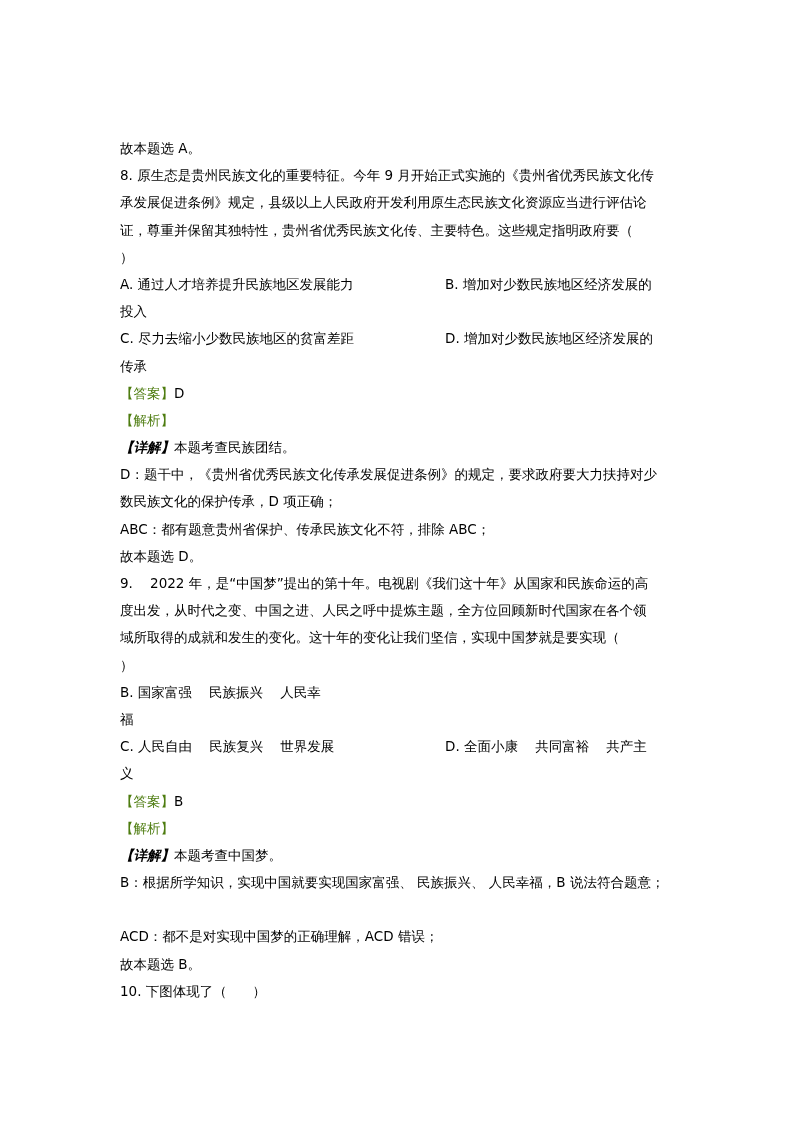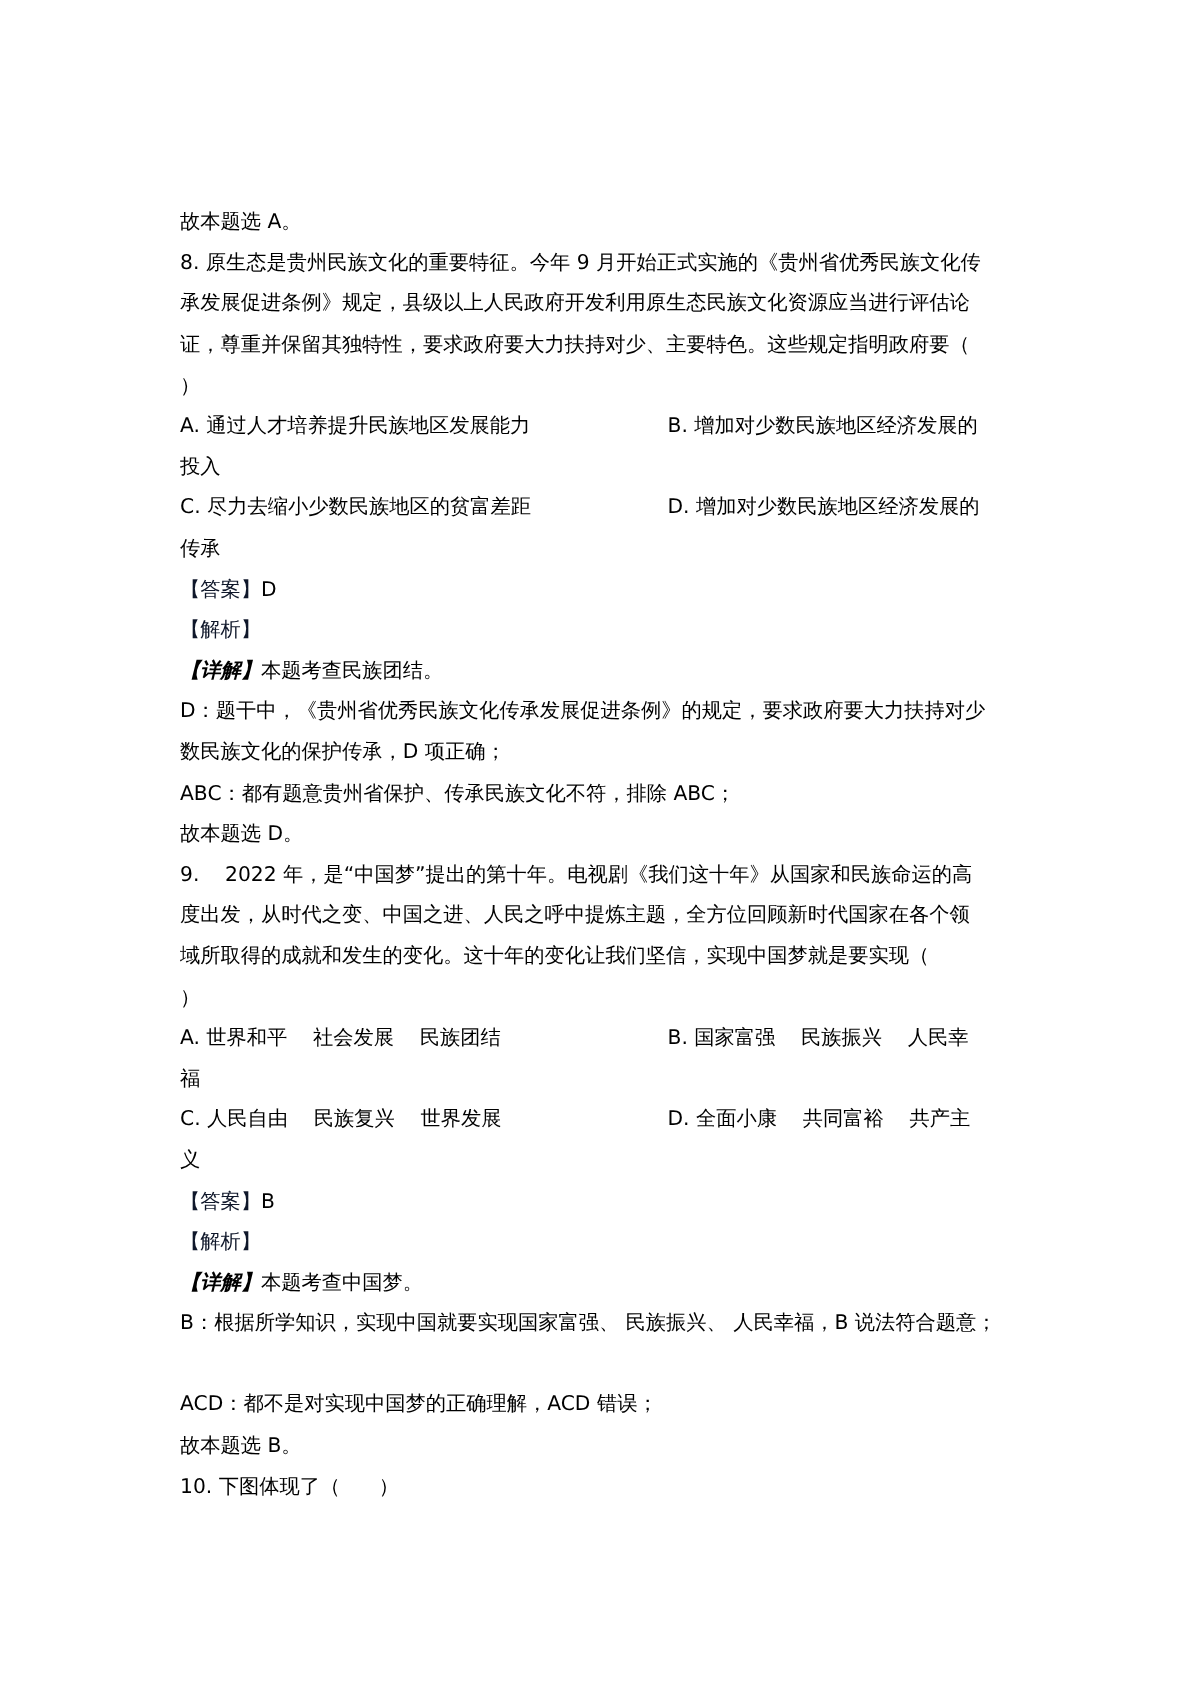--- a/index.html
+++ b/index.html
@@ -3,35 +3,35 @@
 <meta charset="utf-8">
 <style>
   html, body { margin: 0; padding: 0; background: #ffffff; }
   body { width: 794px; height: 1123px; position: relative; overflow: hidden;
          font-family: "DejaVu Sans", "Liberation Sans", sans-serif; color: #000; }
   .page { position: absolute; left: 120px; top: 91px; width: 560px; margin-top: 44px; }
   .line { height: 27.2px; line-height: 27.2px; font-size: 13.5px; white-space: nowrap; position: relative; }
   .opt-row { display: flex; }
   .opt-left { width: 325px; flex: none; white-space: nowrap; }
   .opt-right { flex: 1; white-space: nowrap; }
-  .tag { color: #0f172a; }
+  .tag { color: #4d7c0f; }
   .tag-b { font-weight: bold; font-style: italic; }
   .empty { height: 27.2px; }
 </style>
 </head>
 <body>
 
 <div class="page">
 
   <div class="line">故本题选 A。</div>
 
   <div>
     <div class="line">8. 原生态是贵州民族文化的重要特征。今年 9 月开始正式实施的《贵州省优秀民族文化传</div>
     <div class="line">承发展促进条例》规定，县级以上人民政府开发利用原生态民族文化资源应当进行评估论</div>
-    <div class="line">证，尊重并保留其独特性，要求政府要大力扶持对少、主要特色。这些规定指明政府要（</div>
+    <div class="line">证，尊重并保留其独特性，贵州省优秀民族文化传、主要特色。这些规定指明政府要（</div>
     <div class="line">）</div>
 
     <div class="line opt-row">
       <span class="opt-left">A. 通过人才培养提升民族地区发展能力</span>
       <span class="opt-right">B. 增加对少数民族地区经济发展的</span>
     </div>
     <div class="line">投入</div>
     <div class="line opt-row">
       <span class="opt-left">C. 尽力去缩小少数民族地区的贫富差距</span>
       <span class="opt-right">D. 增加对少数民族地区经济发展的</span>
@@ -53,21 +53,20 @@
     <div class="line">故本题选 D。</div>
   </div>
 
   <div>
     <div class="line" style="white-space:pre">9.    2022 年，是“中国梦”提出的第十年。电视剧《我们这十年》从国家和民族命运的高</div>
     <div class="line">度出发，从时代之变、中国之进、人民之呼中提炼主题，全方位回顾新时代国家在各个领</div>
     <div class="line">域所取得的成就和发生的变化。这十年的变化让我们坚信，实现中国梦就是要实现（</div>
     <div class="line">）</div>
 
     <div class="line opt-row">
-      <span class="opt-left" style="white-space:pre">A. 世界和平    社会发展    民族团结</span>
       <span class="opt-right" style="white-space:pre">B. 国家富强    民族振兴    人民幸</span>
     </div>
     <div class="line">福</div>
     <div class="line opt-row">
       <span class="opt-left" style="white-space:pre">C. 人民自由    民族复兴    世界发展</span>
       <span class="opt-right" style="white-space:pre">D. 全面小康    共同富裕    共产主</span>
     </div>
     <div class="line">义</div>
 
     <div class="line">

